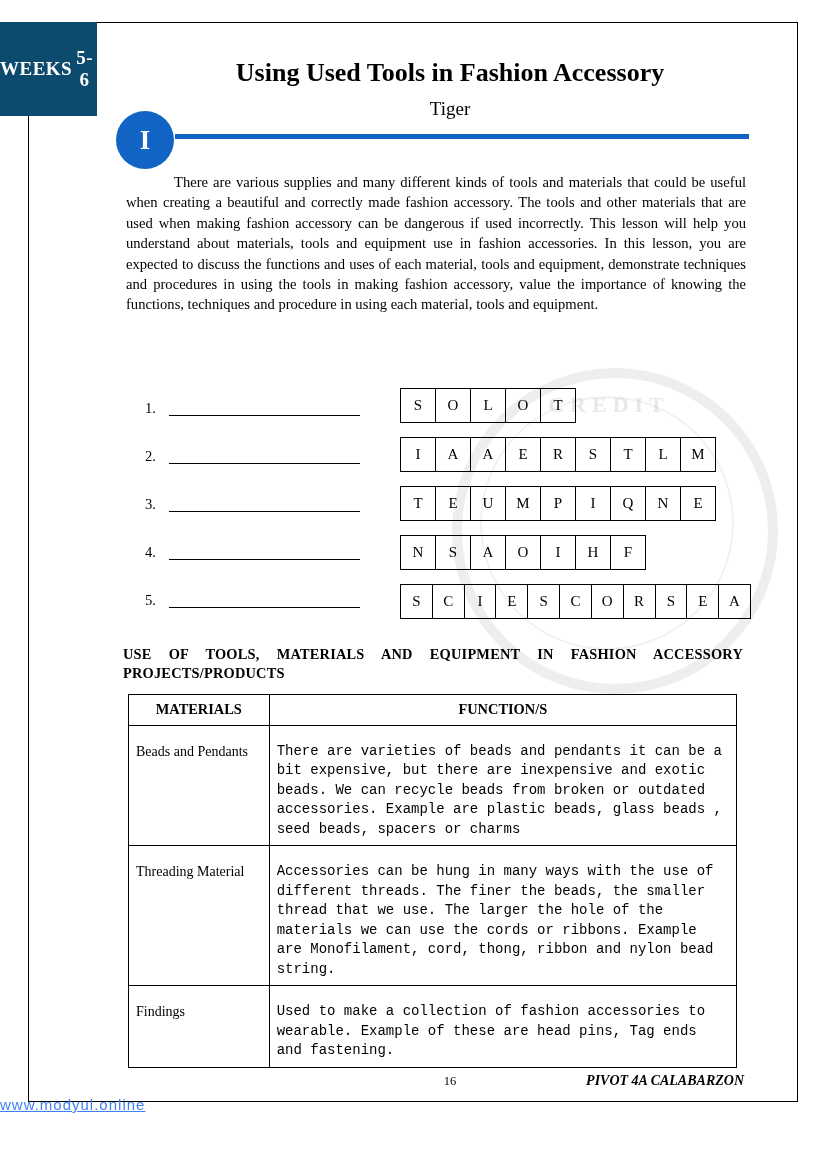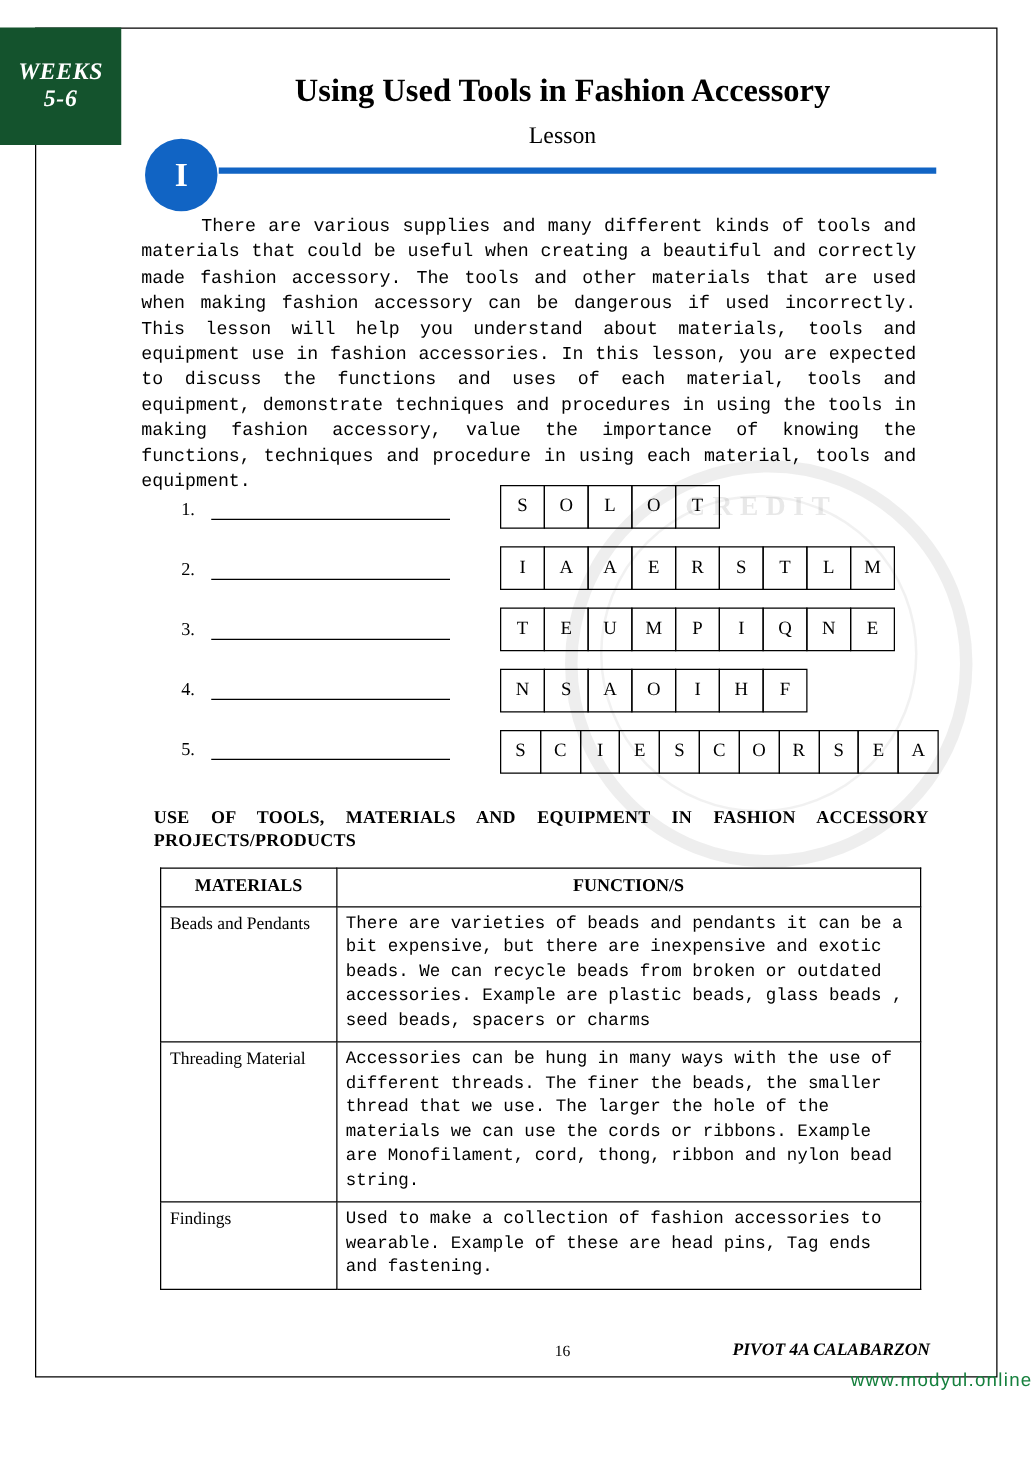--- a/index.html
+++ b/index.html
@@ -28,33 +28,32 @@
     width: 770px; height: 1080px;
     border: 1px solid #000;
     box-sizing: border-box;
   }
 
   
   .weeks-badge {
     position: absolute;
     left: 0px; top: 22px;
     width: 97px; height: 94px;
-    background: #14532d;
+    background: #0c4a6e;
     color: #ffffff;
     font-family: "Liberation Serif", serif;
     font-weight: bold;
     font-size: 19px;
     line-height: 22px;
     text-align: center;
     display: flex;
-    flex-direction: column;
+    flex-direction: row;
     align-items: center;
     justify-content: center;
     letter-spacing: 0.5px;
-    font-style: italic;
   }
 
   
   .doc-title {
     position: absolute;
     left: 110px; top: 58px;
     width: 680px;
     text-align: center;
     font-size: 26px;
     font-weight: bold;
@@ -84,27 +83,26 @@
   .lesson-rule {
     position: absolute;
     left: 175px; top: 134px;
     width: 574px; height: 5px;
     background: #1164c4;
   }
 
   
   .intro {
     position: absolute;
-    left: 113px; top: 172px;
+    left: 126px; top: 172px;
     width: 620px;
     font-size: 14.6px;
     line-height: 20.4px;
     text-align: justify;
     text-indent: 48px;
-    font-family: Liberation Mono, monospace;
   }
 
   .task {
     position: absolute;
     left: 123px; top: 348px;
     width: 620px;
     font-size: 14.6px;
     line-height: 20.4px;
     text-align: justify;
   }
@@ -169,21 +167,21 @@
     position: absolute;
     left: 128px; top: 694px;
     width: 609px;
     border-collapse: collapse;
     font-size: 14px;
   }
   table.mat-table th,
   table.mat-table td {
     border: 1px solid #000;
     vertical-align: top;
-    padding: 4px 7px 6px 7px;
+    padding: 16px 7px 6px 7px;
     line-height: 19.5px;
   }
   table.mat-table th {
     text-align: center;
     font-weight: bold;
     font-size: 14.4px;
     padding: 5px 4px;
   }
   table.mat-table td.col-mat { width: 128px; }
   table.mat-table td.col-fn  { width: 470px; font-family: Liberation Mono, monospace; }
@@ -201,25 +199,26 @@
     position: absolute;
     right: 82px; top: 1073px;
     font-size: 14px;
     font-style: italic;
     font-weight: bold;
   }
   .watermark-url {
     position: absolute;
     left: 0; top: 1096px;
     width: 826px;
-    text-align: right;
+    text-align: left;
     font-size: 15px;
-    color: #15803d;
+    color: #3b82f6;
     font-family: "Liberation Sans", sans-serif;
     letter-spacing: 1px;
+    text-decoration: underline;
   }
 
   
   .stamp {
     position: absolute;
     left: 452px; top: 368px;
     width: 306px; height: 306px;
     border-radius: 50%;
     border: 10px solid rgba(120,120,120,0.13);
     pointer-events: none;
@@ -254,21 +253,21 @@
 
   <div class="stamp"></div>
   <div class="stamp-text">CREDIT</div>
 
   <div class="weeks-badge">
     <span>WEEKS</span>
     <span>5-6</span>
   </div>
 
   <div class="doc-title">Using Used Tools in Fashion Accessory</div>
-  <div class="lesson-word">Lesson</div>
+  <div class="lesson-word">Tiger</div>
   <div class="lesson-circle">I</div>
   <div class="lesson-rule"></div>
 
   <div class="intro">There are various supplies and many different kinds of tools and materials that could be useful when creating a beautiful and correctly made fashion accessory. The tools and other materials that are used when making fashion accessory can be dangerous if used incorrectly. This lesson will help you understand about materials, tools and equipment use in fashion accessories. In this lesson, you are expected to discuss the functions and uses of each material, tools and equipment, demonstrate techniques and procedures in using the tools in making fashion accessory, value the importance of knowing the functions, techniques and procedure in using each material, tools and equipment.</div>
 
 
   <div class="blanks">
     <div class="blank-row">
       <span class="blank-num">1.</span>
       <span class="blank-line"></span>

